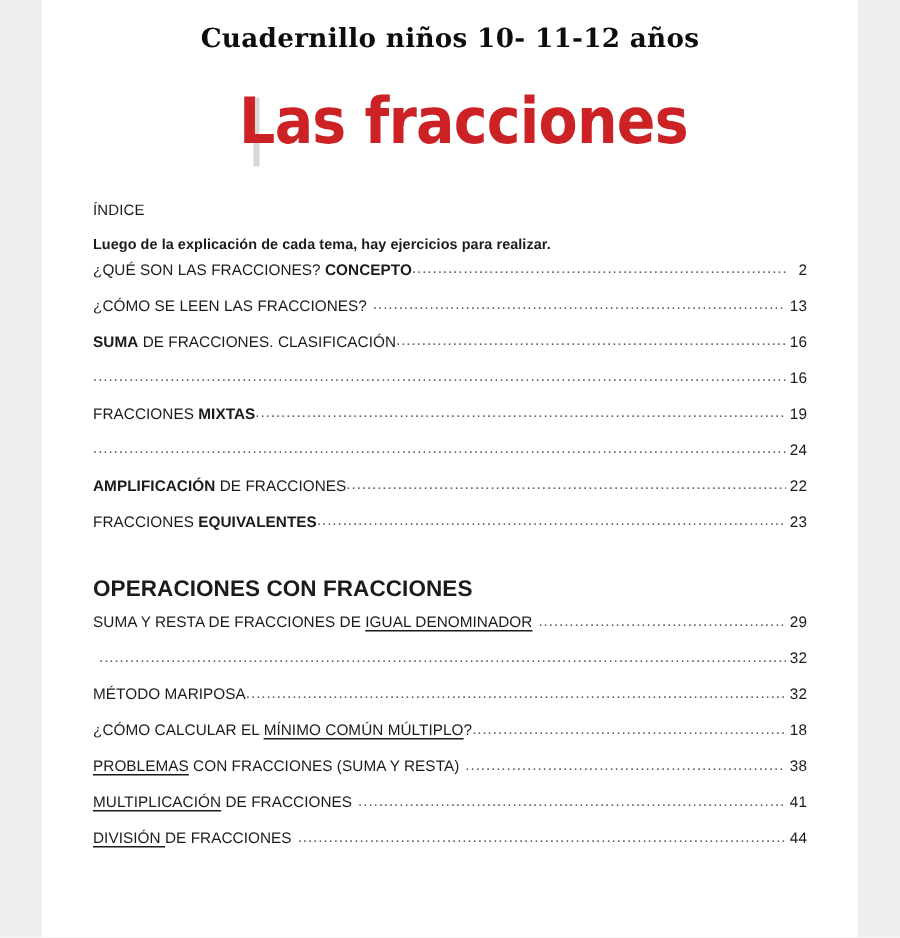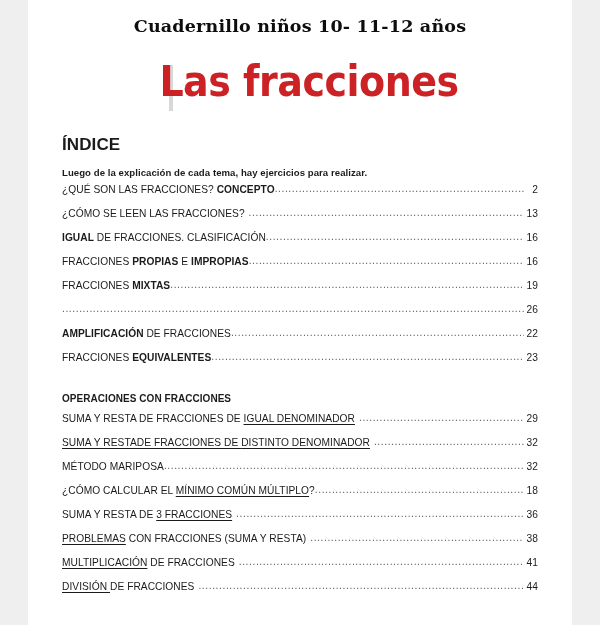--- a/index.html
+++ b/index.html
@@ -74,22 +74,22 @@
     transform-origin: center center;
     white-space: nowrap;
   }
 
   
   .body-area {
     padding: 0 34px 0 34px;
     margin-top: 24px;
   }
   .index-heading {
-    font-size: 17px;
-    font-weight: bold;
+    font-size: 10px;
+    font-weight: normal;
     color: #1b1b1b;
     letter-spacing: 0.1px;
     margin-bottom: 12px;
   }
   .index-note {
     font-size: 9.6px;
     font-weight: bold;
     color: #1b1b1b;
     letter-spacing: 0.05px;
   }
@@ -129,21 +129,21 @@
     flex: 0 0 auto;
     font-size: 10.2px;
     color: #1b1b1b;
     text-align: right;
     min-width: 14px;
   }
 
   .section-gap { height: 23px; }
 
   .section-heading {
-    font-size: 10px;
+    font-size: 15px;
     font-weight: bold;
     color: #1b1b1b;
     letter-spacing: 0.05px;
     padding-bottom: 3px;
   }
 </style>
 </head>
 <body>
 
 <div id="viewport">
@@ -169,37 +169,36 @@
             <span class="label">¿QUÉ SON LAS FRACCIONES? <b>CONCEPTO</b></span>
             <span class="leader"></span>
             <span class="page-num">2</span>
           </li>
           <li class="toc-row">
             <span class="label">¿CÓMO SE LEEN LAS FRACCIONES?</span>
             <span class="leader gap"></span>
             <span class="page-num">13</span>
           </li>
           <li class="toc-row">
-            <span class="label"><b>IGUAL</b> DE FRACCIONES. CLASIFICACIÓN</span>
+            <span class="label"><b>SUMA</b> DE FRACCIONES. CLASIFICACIÓN</span>
             <span class="leader"></span>
             <span class="page-num">16</span>
           </li>
           <li class="toc-row">
-            <span class="label">FRACCIONES <b>PROPIAS</b> E <b>IMPROPIAS</b></span>
             <span class="leader"></span>
             <span class="page-num">16</span>
           </li>
           <li class="toc-row">
             <span class="label">FRACCIONES <b>MIXTAS</b></span>
             <span class="leader"></span>
             <span class="page-num">19</span>
           </li>
           <li class="toc-row">
             <span class="leader"></span>
-            <span class="page-num">26</span>
+            <span class="page-num">24</span>
           </li>
           <li class="toc-row">
             <span class="label"><b>AMPLIFICACIÓN</b> DE FRACCIONES</span>
             <span class="leader"></span>
             <span class="page-num">22</span>
           </li>
           <li class="toc-row">
             <span class="label">FRACCIONES <b>EQUIVALENTES</b></span>
             <span class="leader"></span>
             <span class="page-num">23</span>
@@ -210,38 +209,32 @@
 
       <div class="section-heading">OPERACIONES CON FRACCIONES</div>
 
       <ul class="toc-list" id="toc-section-two">
           <li class="toc-row">
             <span class="label">SUMA Y RESTA DE FRACCIONES DE <u>IGUAL DENOMINADOR</u></span>
             <span class="leader gap"></span>
             <span class="page-num">29</span>
           </li>
           <li class="toc-row">
-            <span class="label"><u>SUMA Y RESTADE FRACCIONES DE </u><u>DISTINTO DENOMINADOR</u></span>
             <span class="leader gap"></span>
             <span class="page-num">32</span>
           </li>
           <li class="toc-row">
             <span class="label">MÉTODO MARIPOSA</span>
             <span class="leader"></span>
             <span class="page-num">32</span>
           </li>
           <li class="toc-row">
             <span class="label">¿CÓMO CALCULAR EL <u>MÍNIMO COMÚN MÚLTIPLO</u>?</span>
             <span class="leader"></span>
             <span class="page-num">18</span>
-          </li>
-          <li class="toc-row">
-            <span class="label">SUMA Y RESTA DE <u>3 FRACCIONES</u></span>
-            <span class="leader gap"></span>
-            <span class="page-num">36</span>
           </li>
           <li class="toc-row">
             <span class="label"><u>PROBLEMAS</u> CON FRACCIONES (SUMA Y RESTA)</span>
             <span class="leader gap"></span>
             <span class="page-num">38</span>
           </li>
           <li class="toc-row">
             <span class="label"><u>MULTIPLICACIÓN</u> DE FRACCIONES</span>
             <span class="leader gap"></span>
             <span class="page-num">41</span>

